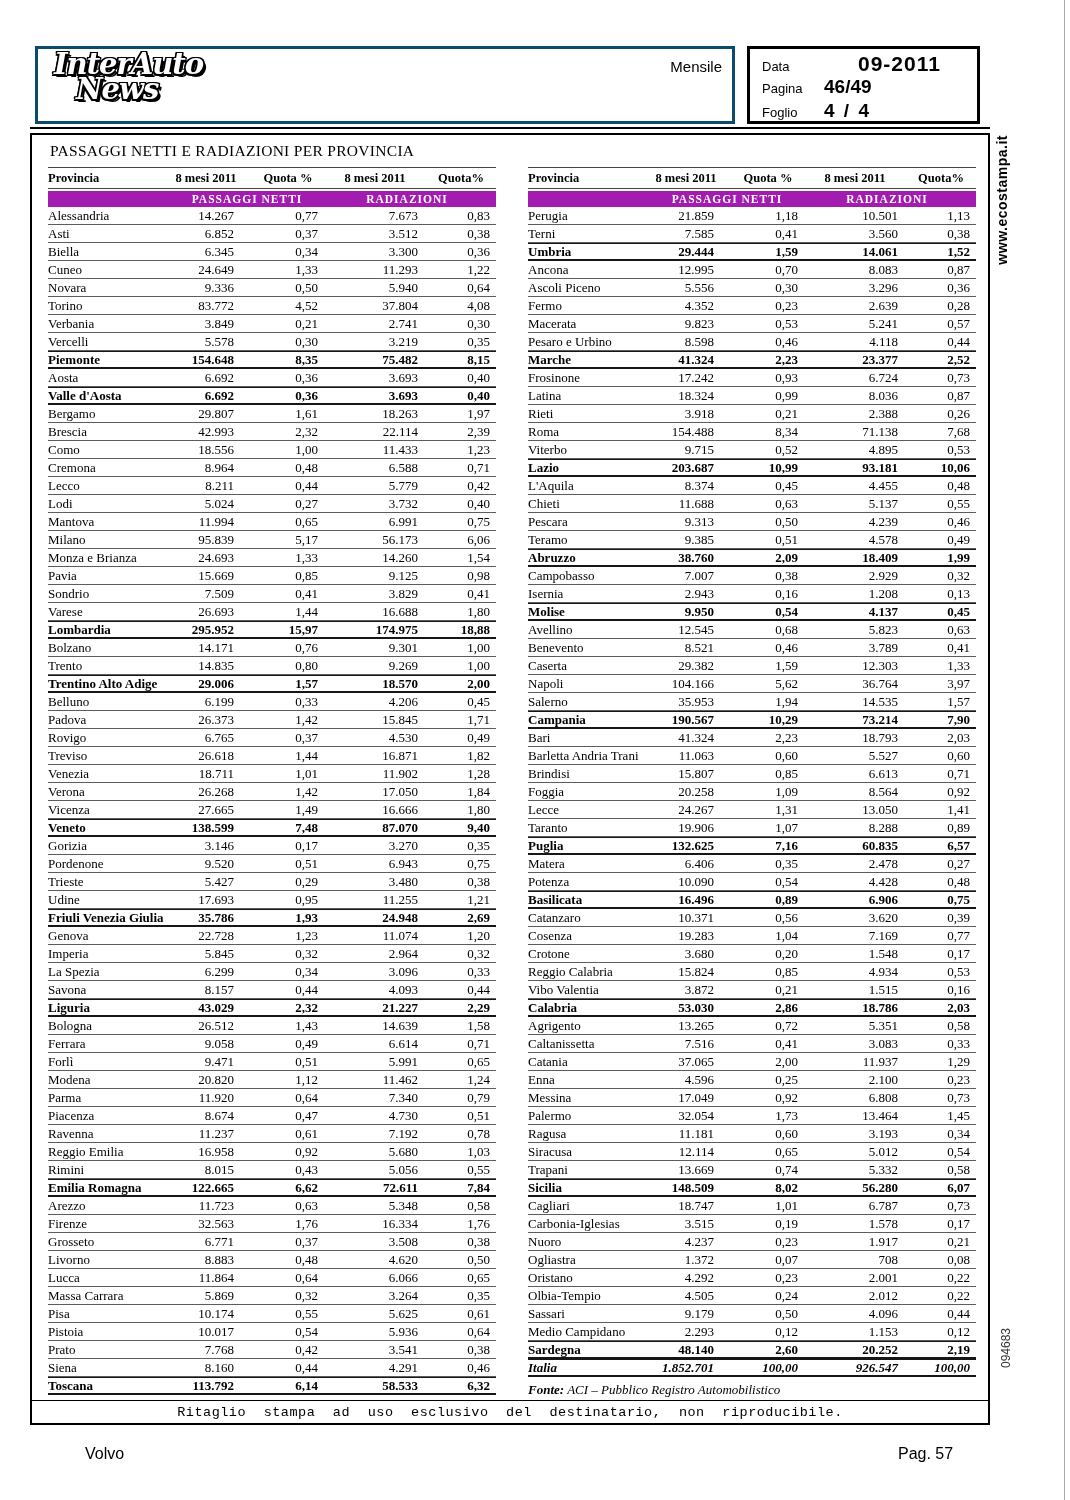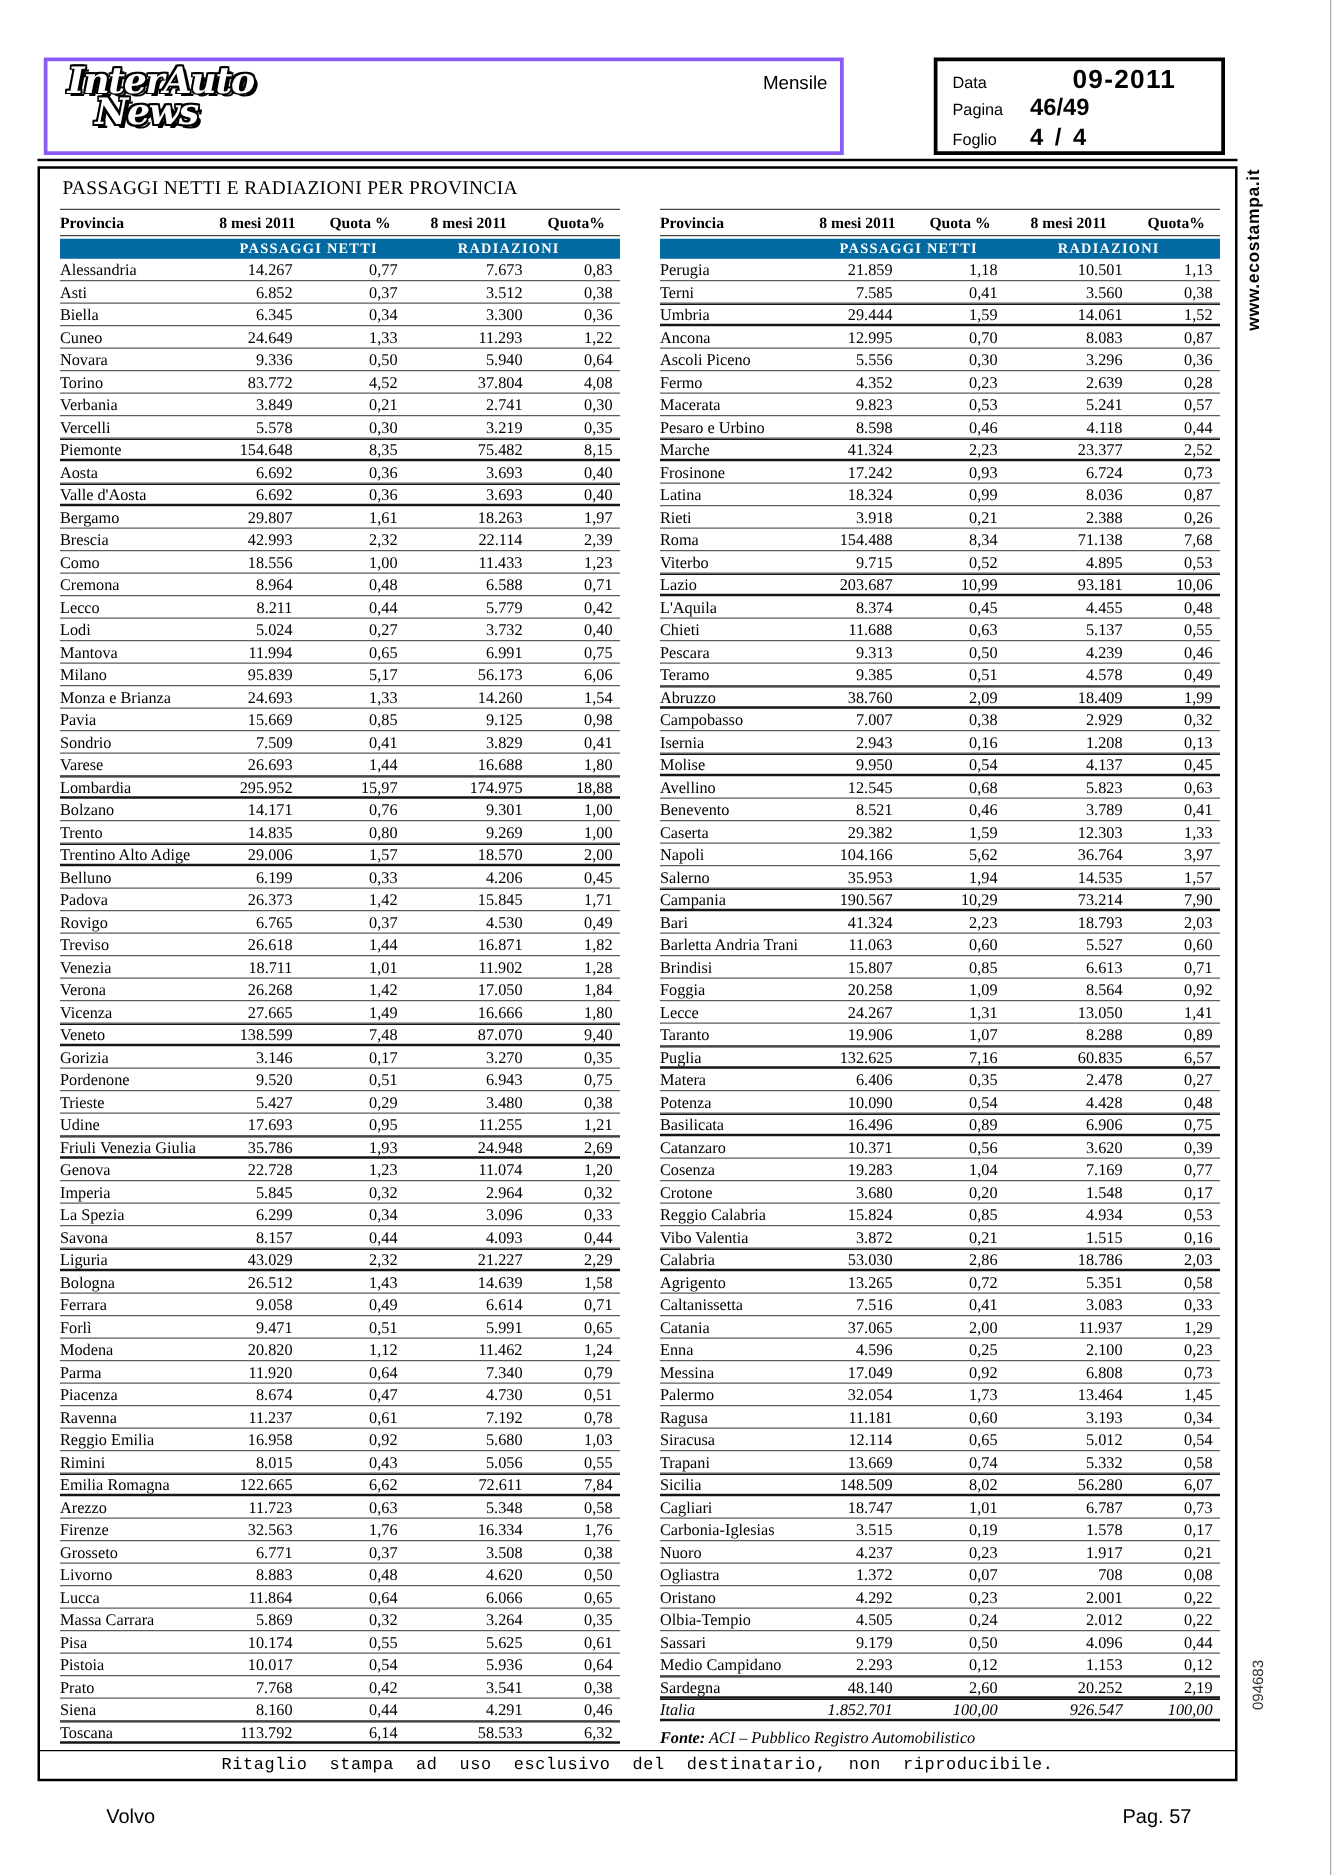--- a/index.html
+++ b/index.html
@@ -1,20 +1,20 @@
 <!DOCTYPE html>
 <html><head>
 <meta charset="utf-8">
 <style>
   html,body{margin:0;padding:0;}
   body{width:1070px;height:1500px;position:relative;background:#fff;color:#000;
        font-family:"Liberation Serif",serif;overflow:hidden;}
 
   
-  .hdr-box1{position:absolute;left:35px;top:46px;width:640px;height:78px;border:3px solid #8b5cf6;box-sizing:border-box;}
+  .hdr-box1{position:absolute;left:35px;top:46px;width:700px;height:78px;border:3px solid #0c4a6e;box-sizing:border-box;}
   .logo{position:absolute;left:16px;top:2px;font-family:"DejaVu Serif",serif;font-style:italic;font-weight:bold;
         color:#fff;line-height:0.92;letter-spacing:-1px;
         text-shadow:-1.5px -1.5px 0 #000,1.5px -1.5px 0 #000,-1.5px 1.5px 0 #000,1.5px 1.5px 0 #000,
                     0 -1.5px 0 #000,0 1.5px 0 #000,-1.5px 0 0 #000,1.5px 0 0 #000,3px 3px 0 #000;}
   .logo .l1{font-size:29px;}
   .logo .l2{font-size:29px;margin-left:22px;margin-top:-2px;}
   .mensile{position:absolute;right:10px;top:9px;font-family:"Liberation Sans",sans-serif;font-size:15px;}
 
   .hdr-box2{position:absolute;left:747px;top:46px;width:233px;height:78px;border:3px solid #000;box-sizing:border-box;
             font-family:"Liberation Sans",sans-serif;padding:3px 0 0 12px;}
@@ -33,28 +33,28 @@
   .ptable{flex:1;min-width:0;}
 
   .thead{display:flex;font-weight:bold;font-size:12.5px;height:20px;align-items:center;
          border-top:1.5px solid #444;border-bottom:1.5px solid #444;}
   .h0{width:112px;}
   .h1{width:92px;text-align:center;}
   .h2{width:72px;text-align:center;}
   .h3{width:102px;text-align:center;}
   .h4{flex:1;text-align:center;}
 
-  .band{display:flex;background:#0369a1;color:#fff;height:16px;font-size:11.5px;font-weight:bold;
+  .band{display:flex;background:#a21caf;color:#fff;height:16px;font-size:11.5px;font-weight:bold;
         align-items:center;margin-top:2px;letter-spacing:1px;}
   .band .sp{width:128px;}
   .band .g1{width:142px;text-align:center;}
   .band .g2{flex:1;text-align:center;}
 
   .trow{display:flex;height:18px;align-items:center;font-size:13px;border-bottom:1.4px solid #5c5c5c;box-sizing:border-box;}
-  .trow.total{font-weight:normal;border-bottom:2px solid #161616;border-top:1px solid #161616;}
+  .trow.total{font-weight:bold;border-bottom:2px solid #161616;border-top:1px solid #161616;}
   .trow.italia{font-style:italic;}
   .c0{width:128px;white-space:nowrap;overflow:hidden;}
   .c1{width:58px;text-align:right;white-space:nowrap;}
   .c2{width:84px;text-align:right;}
   .c3{width:100px;text-align:right;}
   .c4{flex:1;text-align:right;padding-right:6px;}
 
   .fonte{margin-top:5px;font-size:13px;font-style:italic;}
   .fonte-label{font-weight:bold;}
 

